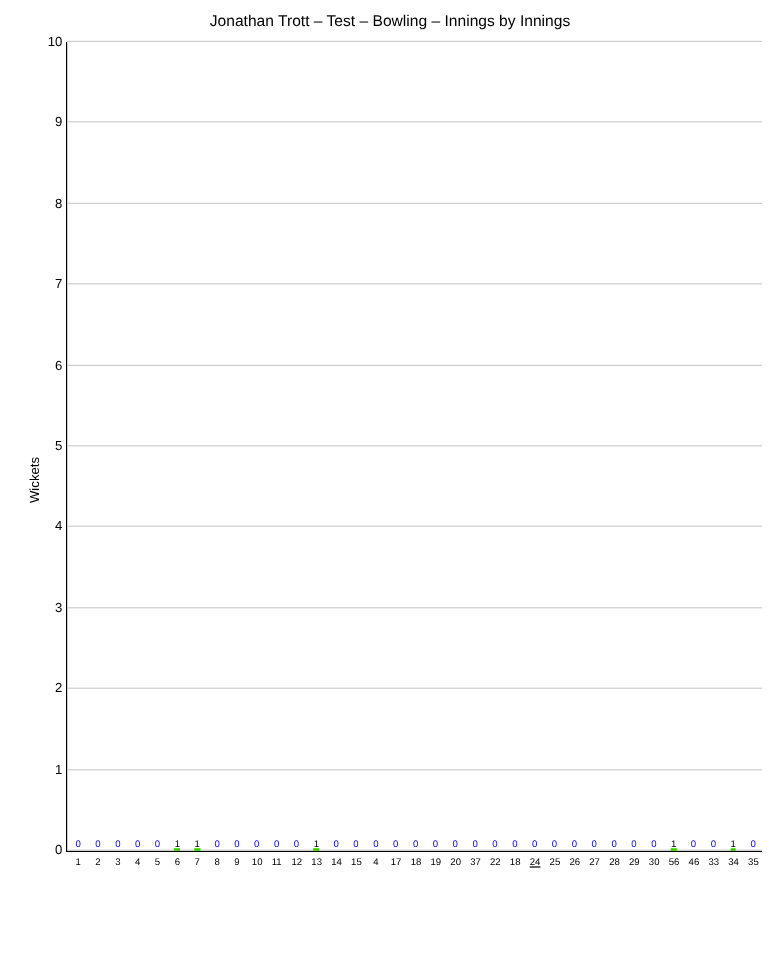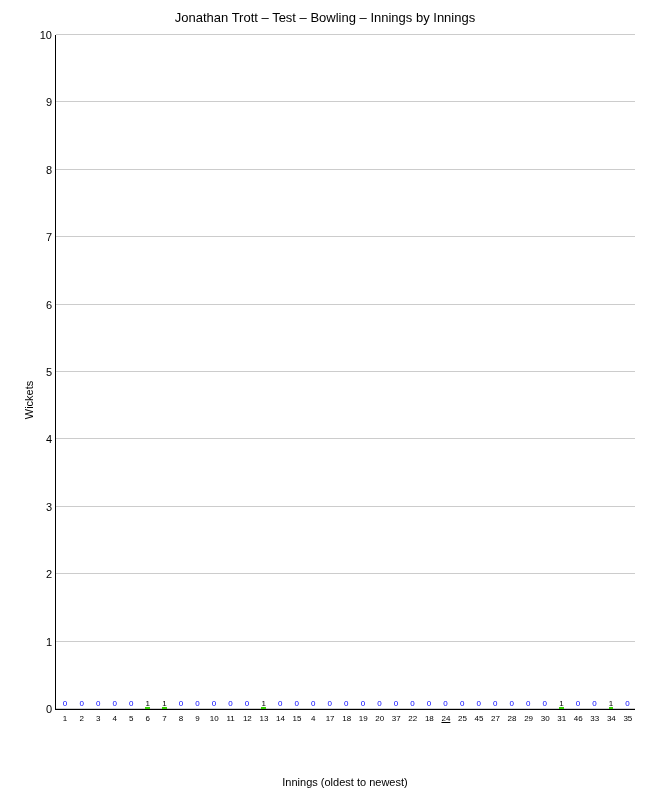--- a/index.html
+++ b/index.html
@@ -211,57 +211,56 @@
       <div class="bar-group" style="left: 66.5714%; width: 1.42857%;">
         <div style="position: absolute; bottom: 0%; left: 0px; right: 0px; text-align: center; font-size: 8px; color: blue; line-height: 1; padding-bottom: 1px;">0</div>
         <div style="position: absolute; bottom: -14px; left: 0px; right: 0px; text-align: center; font-size: 8px; color: rgb(0, 0, 0); text-decoration: underline;">24</div>
       </div>
       <div class="bar-group" style="left: 69.4286%; width: 1.42857%;">
         <div style="position: absolute; bottom: 0%; left: 0px; right: 0px; text-align: center; font-size: 8px; color: blue; line-height: 1; padding-bottom: 1px;">0</div>
         <div style="position: absolute; bottom: -14px; left: 0px; right: 0px; text-align: center; font-size: 8px; color: rgb(0, 0, 0);">25</div>
       </div>
       <div class="bar-group" style="left: 72.2857%; width: 1.42857%;">
         <div style="position: absolute; bottom: 0%; left: 0px; right: 0px; text-align: center; font-size: 8px; color: blue; line-height: 1; padding-bottom: 1px;">0</div>
-        <div style="position: absolute; bottom: -14px; left: 0px; right: 0px; text-align: center; font-size: 8px; color: rgb(0, 0, 0);">45</div>
+        <div style="position: absolute; bottom: -14px; left: 0px; right: 0px; text-align: center; font-size: 8px; color: rgb(0, 0, 0);">26</div>
       </div>
       <div class="bar-group" style="left: 75.1429%; width: 1.42857%;">
         <div style="position: absolute; bottom: 0%; left: 0px; right: 0px; text-align: center; font-size: 8px; color: blue; line-height: 1; padding-bottom: 1px;">0</div>
         <div style="position: absolute; bottom: -14px; left: 0px; right: 0px; text-align: center; font-size: 8px; color: rgb(0, 0, 0);">27</div>
       </div>
       <div class="bar-group" style="left: 78%; width: 1.42857%;">
         <div style="position: absolute; bottom: 0%; left: 0px; right: 0px; text-align: center; font-size: 8px; color: blue; line-height: 1; padding-bottom: 1px;">0</div>
         <div style="position: absolute; bottom: -14px; left: 0px; right: 0px; text-align: center; font-size: 8px; color: rgb(0, 0, 0);">28</div>
       </div>
       <div class="bar-group" style="left: 80.8571%; width: 1.42857%;">
         <div style="position: absolute; bottom: 0%; left: 0px; right: 0px; text-align: center; font-size: 8px; color: blue; line-height: 1; padding-bottom: 1px;">0</div>
         <div style="position: absolute; bottom: -14px; left: 0px; right: 0px; text-align: center; font-size: 8px; color: rgb(0, 0, 0);">29</div>
       </div>
       <div class="bar-group" style="left: 83.7143%; width: 1.42857%;">
         <div style="position: absolute; bottom: 0%; left: 0px; right: 0px; text-align: center; font-size: 8px; color: blue; line-height: 1; padding-bottom: 1px;">0</div>
         <div style="position: absolute; bottom: -14px; left: 0px; right: 0px; text-align: center; font-size: 8px; color: rgb(0, 0, 0);">30</div>
       </div>
       <div class="bar-group" style="left: 86.5714%; width: 1.42857%;">
         <div style="position: absolute; bottom: 0px; left: 20%; width: 60%; height: 10%; background: rgb(102, 255, 0); border: 1px solid rgb(51, 204, 0);"></div>
         <div style="position: absolute; bottom: 10%; left: 0px; right: 0px; text-align: center; font-size: 8px; color: rgb(0, 0, 0); line-height: 1; padding-bottom: 1px;">1</div>
-        <div style="position: absolute; bottom: -14px; left: 0px; right: 0px; text-align: center; font-size: 8px; color: rgb(0, 0, 0);">31</div>
+        <div style="position: absolute; bottom: -14px; left: 0px; right: 0px; text-align: center; font-size: 8px; color: rgb(0, 0, 0);">56</div>
       </div>
       <div class="bar-group" style="left: 89.4286%; width: 1.42857%;">
         <div style="position: absolute; bottom: 0%; left: 0px; right: 0px; text-align: center; font-size: 8px; color: blue; line-height: 1; padding-bottom: 1px;">0</div>
         <div style="position: absolute; bottom: -14px; left: 0px; right: 0px; text-align: center; font-size: 8px; color: rgb(0, 0, 0);">46</div>
       </div>
       <div class="bar-group" style="left: 92.2857%; width: 1.42857%;">
         <div style="position: absolute; bottom: 0%; left: 0px; right: 0px; text-align: center; font-size: 8px; color: blue; line-height: 1; padding-bottom: 1px;">0</div>
         <div style="position: absolute; bottom: -14px; left: 0px; right: 0px; text-align: center; font-size: 8px; color: rgb(0, 0, 0);">33</div>
       </div>
       <div class="bar-group" style="left: 95.1429%; width: 1.42857%;">
         <div style="position: absolute; bottom: 0px; left: 20%; width: 60%; height: 10%; background: rgb(102, 255, 0); border: 1px solid rgb(51, 204, 0);"></div>
         <div style="position: absolute; bottom: 10%; left: 0px; right: 0px; text-align: center; font-size: 8px; color: rgb(0, 0, 0); line-height: 1; padding-bottom: 1px;">1</div>
         <div style="position: absolute; bottom: -14px; left: 0px; right: 0px; text-align: center; font-size: 8px; color: rgb(0, 0, 0);">34</div>
       </div>
       <div class="bar-group" style="left: 98%; width: 1.42857%;">
         <div style="position: absolute; bottom: 0%; left: 0px; right: 0px; text-align: center; font-size: 8px; color: blue; line-height: 1; padding-bottom: 1px;">0</div>
         <div style="position: absolute; bottom: -14px; left: 0px; right: 0px; text-align: center; font-size: 8px; color: rgb(0, 0, 0);">35</div>
       </div>
     </div>
 
-  <div class="x-axis-label">Innings (oldest to newest)</div>
 
 </div>
 
 </body></html>

